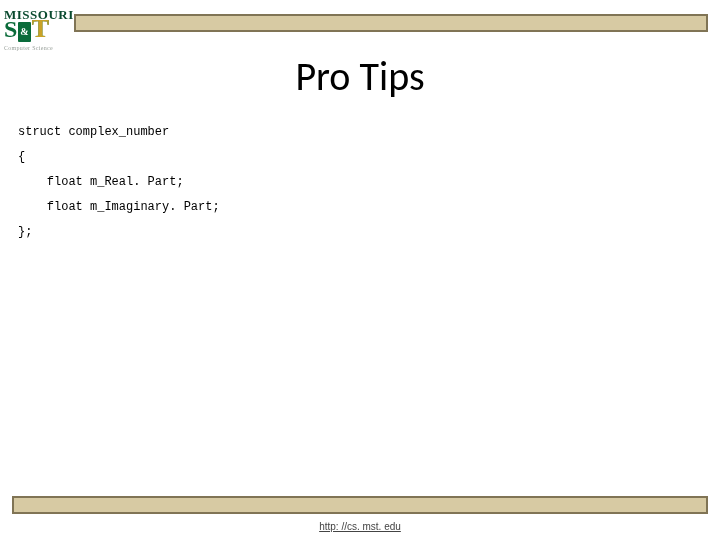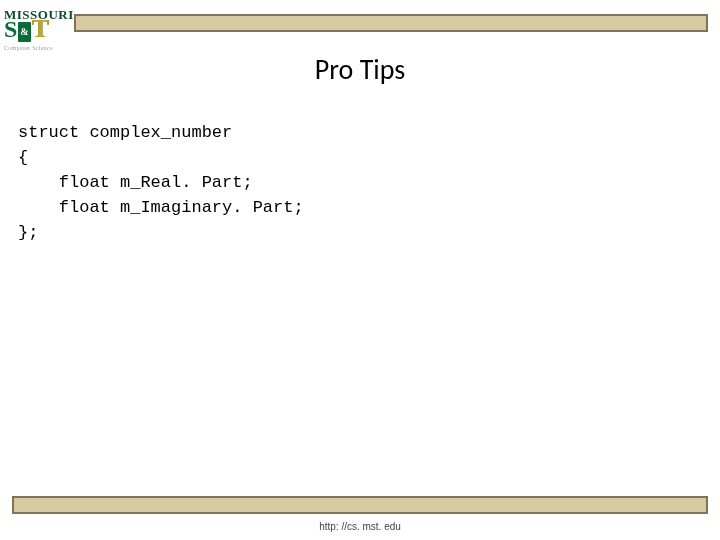--- a/index.html
+++ b/index.html
@@ -6,25 +6,25 @@
   html, body { width: 720px; height: 540px; background: #ffffff; font-family: "Segoe UI", Calibri, Arial, sans-serif; color: #000; }
   .slide { position: relative; width: 720px; height: 540px; }
   .header-row { position: absolute; top: 8px; left: 0; right: 0; height: 48px; }
   .logo { position: absolute; left: 4px; top: 0; width: 62px; height: 50px; }
   .logo-wordmark { font-family: Georgia, "Times New Roman", serif; font-size: 13px; letter-spacing: 0.5px; color: #0a4a2f; font-weight: bold; text-transform: uppercase; line-height: 1; }
   .logo-st { font-family: Georgia, "Times New Roman", serif; font-size: 24px; line-height: 18px; color: #0a6b3a; font-weight: bold; display: flex; align-items: baseline; margin-top: -1px; }
   .logo-st .amp { background: #0a6b3a; color: #fff; font-size: 10px; padding: 1px 2px; margin: 0 1px; border-radius: 1px; position: relative; top: -2px; }
   .logo-st .t { color: #c9a227; text-shadow: 0 0 0 #0a6b3a; font-size: 26px; }
   .logo-sub { font-family: Georgia, serif; font-size: 6px; color: #9aa19b; letter-spacing: 0.3px; margin-top: 1px; }
   .top-bar { position: absolute; left: 74px; right: 12px; top: 6px; height: 18px; background: #d7caa3; border: 2px solid #807455; }
-  .title { position: absolute; top: 52px; left: 0; right: 0; text-align: center; font-size: 28px; font-weight: 400; font-family: Calibri, "Segoe UI", Arial, sans-serif; color: #000; }
+  .title { position: absolute; top: 52px; left: 0; right: 0; text-align: center; font-size: 40px; font-weight: 400; font-family: Calibri, "Segoe UI", Arial, sans-serif; color: #000; }
   .body { position: absolute; top: 120px; left: 18px; right: 18px; }
-  .code { font-family: "Courier New", Courier, monospace; font-size: 17px; line-height: 25px; white-space: pre; color: #000; }
+  .code { font-family: "Courier New", Courier, monospace; font-size: 12px; line-height: 25px; white-space: pre; color: #000; }
   .bottom-bar { position: absolute; left: 12px; right: 12px; bottom: 26px; height: 18px; background: #d7caa3; border: 2px solid #807455; }
-  .footer-url { position: absolute; left: 0; right: 0; bottom: 8px; text-align: center; font-size: 10px; color: #444; font-family: Arial, sans-serif; }
+  .footer-url { position: absolute; left: 0; right: 0; bottom: 8px; text-align: center; font-size: 10px; color: #444; font-family: Arial, sans-serif; text-decoration: underline; }
 </style>
 </head>
 <body>
 
 <div class="slide">
 
   <div class="header-row">
     <div class="logo">
       <div class="logo-wordmark">MISSOURI</div>
       <div class="logo-st">

